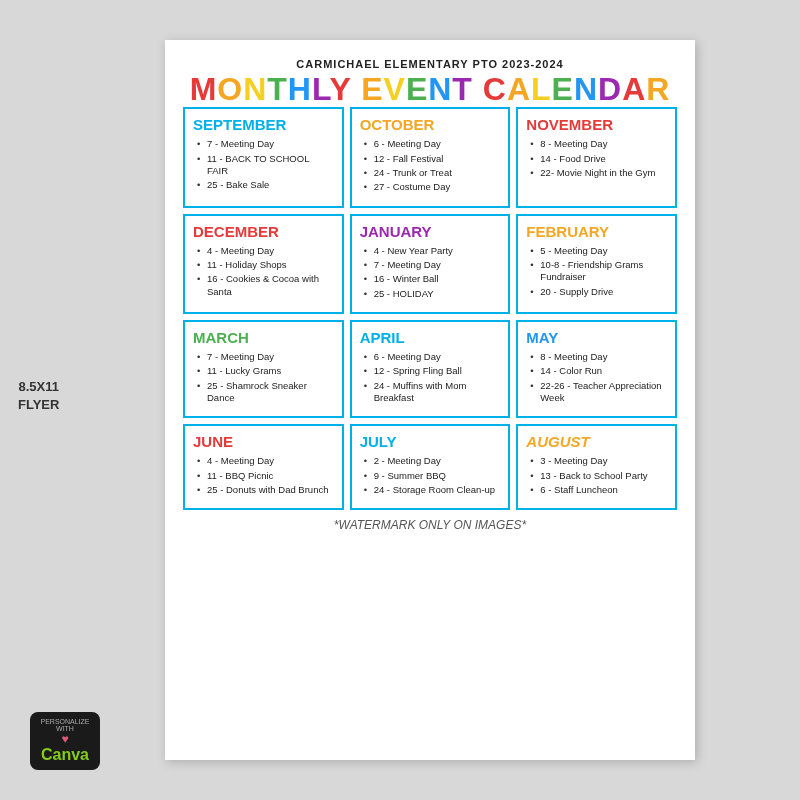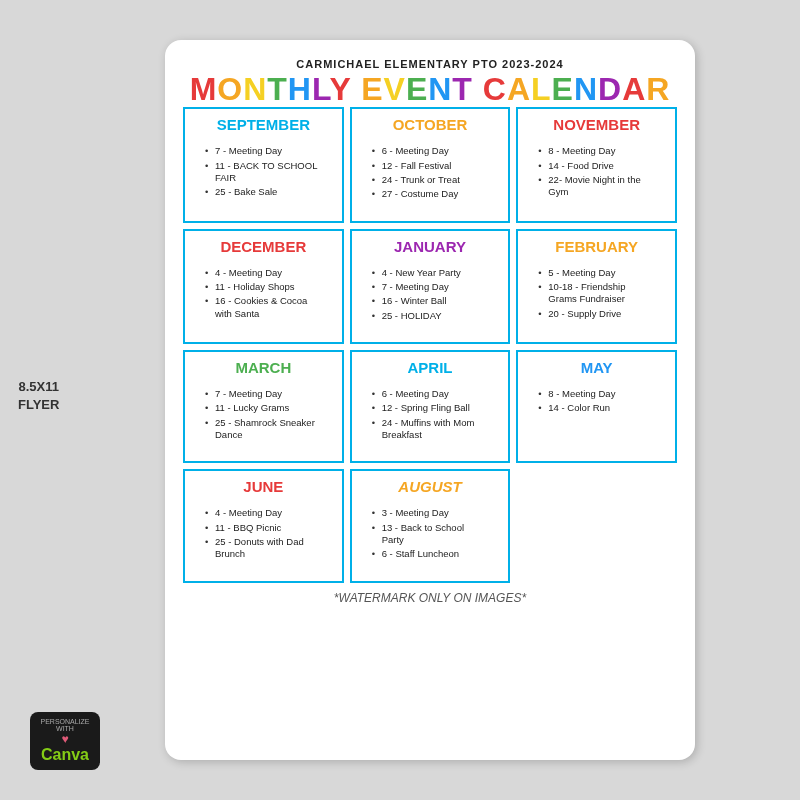--- a/index.html
+++ b/index.html
@@ -26,21 +26,20 @@
       line-height: 1.4;
     }
     .flyer {
       background: white;
       width: 530px;
       min-height: 720px;
       padding: 18px 18px 14px 18px;
       box-shadow: 2px 2px 10px rgba(0,0,0,0.2);
       position: relative;
       margin-left: 60px;
-      border-radius: 16px;
     }
     .flyer-title-sub {
       text-align: center;
       font-size: 11px;
       font-weight: bold;
       color: #222;
       letter-spacing: 1px;
       margin-bottom: 2px;
       text-transform: uppercase;
     }
@@ -59,27 +58,27 @@
     }
     .month-box {
       border: 2.5px solid #00b0e8;
       padding: 7px 8px 8px 8px;
       background: white;
     }
     .month-name {
       font-size: 15px;
       font-weight: 900;
       text-transform: uppercase;
-      text-align: center;
+      text-align: left;
       margin-bottom: 5px;
     }
     .month-events {
       list-style: none;
       padding: 0;
-      margin: 12px;
+      margin: 4px;
     }
     .month-events li {
       font-size: 9.5px;
       color: #222;
       padding-left: 10px;
       position: relative;
       margin-bottom: 2px;
       line-height: 1.3;
     }
     .month-events li::before {
@@ -177,21 +176,21 @@
           <li>4 - New Year Party</li>
           <li>7 - Meeting Day</li>
           <li>16 - Winter Ball</li>
           <li>25 - HOLIDAY</li>
         </ul>
       </div>
       <div class="month-box">
         <div class="month-name" style="color: rgb(245, 166, 35);">FEBRUARY</div>
         <ul class="month-events">
           <li>5 - Meeting Day</li>
-          <li>10-18 - Friendship Grams Fundraiser</li>
+          <li>10-8 - Friendship Grams Fundraiser</li>
           <li>20 - Supply Drive</li>
         </ul>
       </div>
       <div class="month-box">
         <div class="month-name" style="color: rgb(76, 175, 80);">MARCH</div>
         <ul class="month-events">
           <li>7 - Meeting Day</li>
           <li>11 - Lucky Grams</li>
           <li>25 - Shamrock Sneaker Dance</li>
         </ul>
@@ -202,28 +201,37 @@
           <li>6 - Meeting Day</li>
           <li>12 - Spring Fling Ball</li>
           <li>24 - Muffins with Mom Breakfast</li>
         </ul>
       </div>
       <div class="month-box">
         <div class="month-name" style="color: rgb(33, 150, 243);">MAY</div>
         <ul class="month-events">
           <li>8 - Meeting Day</li>
           <li>14 - Color Run</li>
+          <li>22-26 - Teacher Appreciation Week</li>
         </ul>
       </div>
       <div class="month-box">
         <div class="month-name" style="color: rgb(230, 58, 58);">JUNE</div>
         <ul class="month-events">
           <li>4 - Meeting Day</li>
           <li>11 - BBQ Picnic</li>
           <li>25 - Donuts with Dad Brunch</li>
+        </ul>
+      </div>
+      <div class="month-box">
+        <div class="month-name" style="color: rgb(0, 176, 232);">JULY</div>
+        <ul class="month-events">
+          <li>2 - Meeting Day</li>
+          <li>9 - Summer BBQ</li>
+          <li>24 - Storage Room Clean-up</li>
         </ul>
       </div>
       <div class="month-box">
         <div class="month-name" style="color: rgb(245, 166, 35); font-style: italic;">AUGUST</div>
         <ul class="month-events">
           <li>3 - Meeting Day</li>
           <li>13 - Back to School Party</li>
           <li>6 - Staff Luncheon</li>
         </ul>
       </div>

